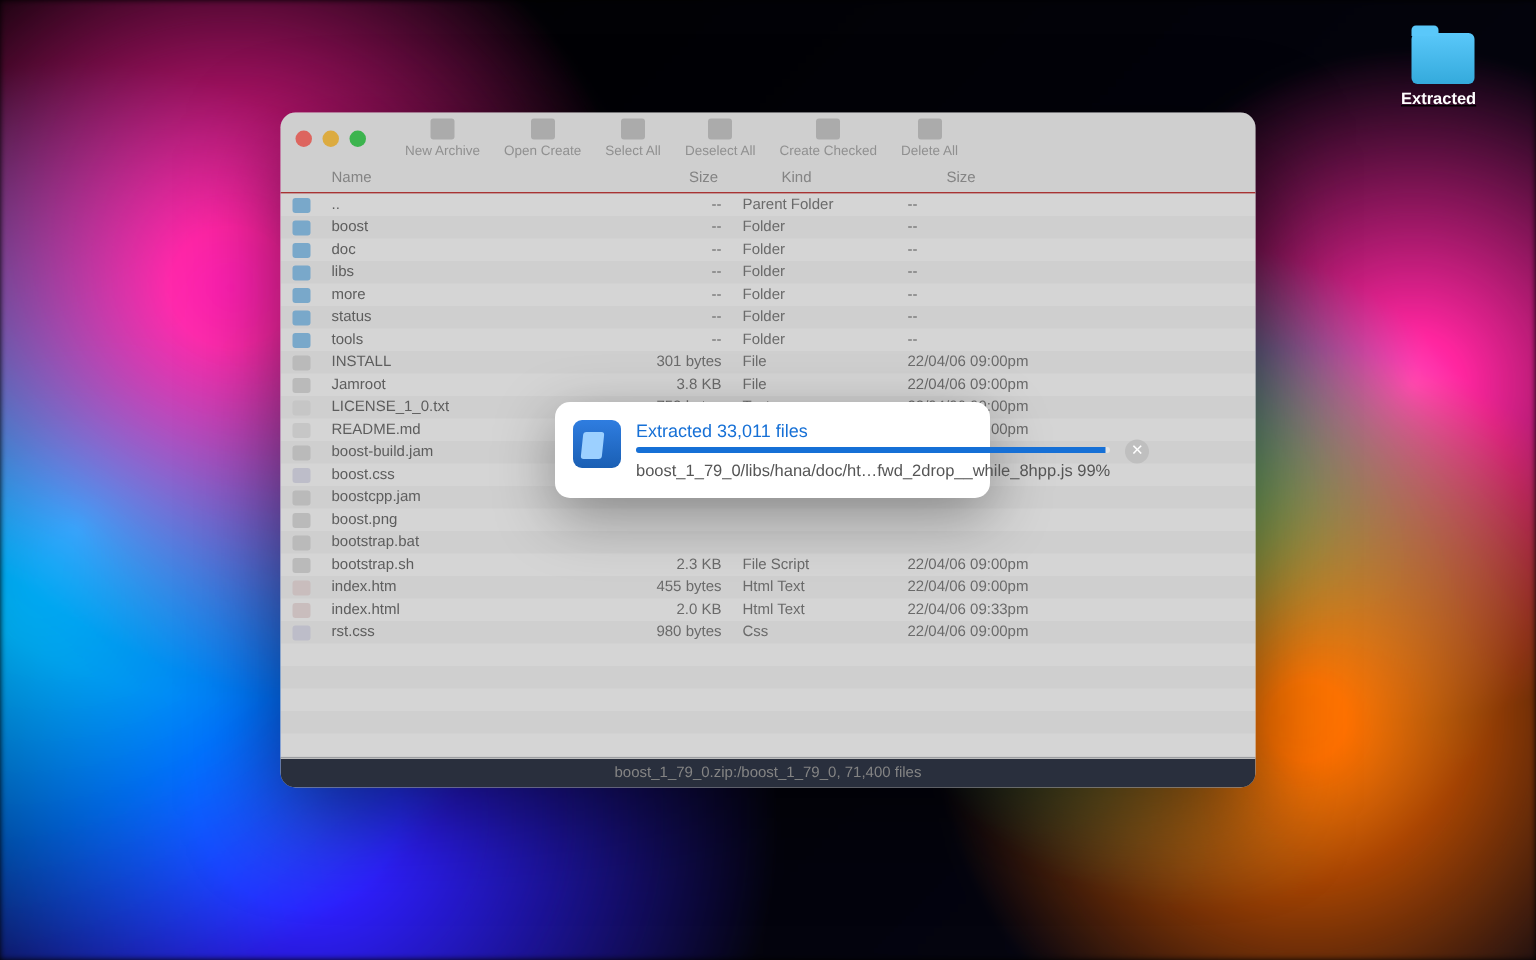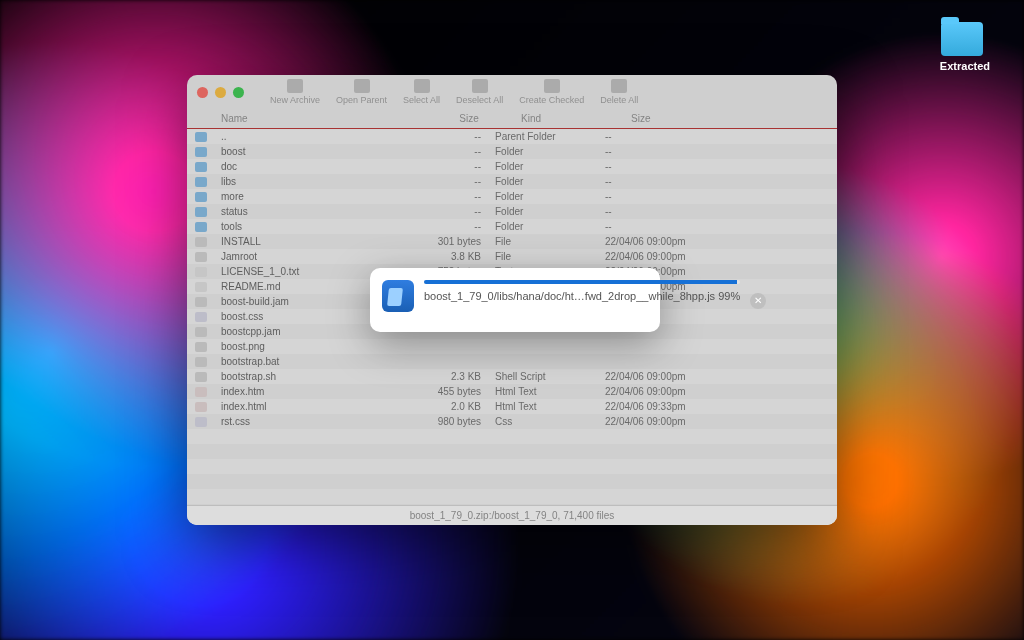--- a/index.html
+++ b/index.html
@@ -16,21 +16,21 @@
     radial-gradient(circle at 5% 55%, #00d0ff 0%, transparent 30%),
     radial-gradient(circle at 20% 85%, #3a2bff 0%, transparent 32%),
     radial-gradient(circle at 85% 75%, #ff7a1a 0%, transparent 25%),
     radial-gradient(circle at 78% 60%, #00e0b0 0%, transparent 25%),
     radial-gradient(circle at 92% 40%, #ff3aa6 0%, transparent 22%),
     linear-gradient(135deg, #000 0%, #050510 100%);
   filter: blur(2px) saturate(1.3);
 }
 .desktop-icon {
   position: absolute; top: 22px; right: 34px;
-  width: 56px; text-align: right;
+  width: 56px; text-align: left; text-decoration: underline;
 }
 .desktop-icon .folder {
   width: 42px; height: 34px; margin: 0 auto 4px;
   background: linear-gradient(#5ac8fa, #34aadc);
   border-radius: 4px;
   position: relative;
 }
 .desktop-icon .folder::before {
   content: ""; position: absolute; top: -5px; left: 0;
   width: 18px; height: 7px; background: #5ac8fa;
@@ -82,21 +82,21 @@
 .row .ic { width: 12px; height: 10px; border-radius: 2px; }
 .ic.folder { background: #7ab8e6; }
 .ic.file { background: #d0d0d0; }
 .ic.txt { background: #e0e0e0; }
 .ic.css { background: #d5d5e5; }
 .ic.html { background: #e5d5d5; }
 .row .sz { text-align: right; padding-right: 14px; color: #666;}
 .row .kd { color: #666; }
 .row .dt { color: #666; }
 .row .nm { color: #555; }
-.statusbar { height: 20px; background: #ffffff; display: flex; align-items: center; justify-content: center; color: #888; font-size: 10px; border-top: 1px solid #d5d5d5;}
+.statusbar { height: 20px; background: #0f172a; display: flex; align-items: center; justify-content: center; color: #888; font-size: 10px; border-top: 1px solid #d5d5d5;}
 
 .modal {
   position: absolute; left: 370px; top: 268px;
   width: 290px; height: 64px;
   background: #fff; border-radius: 10px;
   box-shadow: 0 12px 40px rgba(0,0,0,.35);
   display: flex; align-items: flex-start;
   padding: 12px 12px 10px 12px;
   gap: 10px;
   z-index: 10;
@@ -142,21 +142,21 @@
       <div class="light y"></div>
       <div class="light g"></div>
     </div>
     <div id="toolbar-buttons" style="display:flex; gap:4px;">
         <div class="tbtn">
           <div class="ico"></div>
           <span>New Archive</span>
         </div>
         <div class="tbtn">
           <div class="ico"></div>
-          <span>Open Parent</span>
+          <span>Open Create</span>
         </div>
         <div class="tbtn">
           <div class="ico"></div>
           <span>Select All</span>
         </div>
         <div class="tbtn">
           <div class="ico"></div>
           <span>Deselect All</span>
         </div>
         <div class="tbtn">
@@ -287,21 +287,21 @@
         <div class="ic file"></div>
         <div class="nm">bootstrap.bat</div>
         <div class="sz"></div>
         <div class="kd"></div>
         <div class="dt"></div>
       </div>
       <div class="row">
         <div class="ic file"></div>
         <div class="nm">bootstrap.sh</div>
         <div class="sz">2.3 KB</div>
-        <div class="kd">Shell Script</div>
+        <div class="kd">File Script</div>
         <div class="dt">22/04/06 09:00pm</div>
       </div>
       <div class="row">
         <div class="ic html"></div>
         <div class="nm">index.htm</div>
         <div class="sz">455 bytes</div>
         <div class="kd">Html Text</div>
         <div class="dt">22/04/06 09:00pm</div>
       </div>
       <div class="row">
@@ -363,20 +363,21 @@
     </div>
 
   <div class="statusbar">
     <span>boost_1_79_0.zip:/boost_1_79_0, 71,400 files</span>
   </div>
 </div>
 
 <div class="modal">
   <div class="appico"></div>
   <div class="body">
+    <div class="title">Extracted 33,011 files</div>
     <div class="bar">
       <div class="fill" id="progress-fill" style="width: 99%;"></div>
     </div>
     <div class="detail">boost_1_79_0/libs/hana/doc/ht…fwd_2drop__while_8hpp.js 99%</div>
   </div>
   <div class="cancel">
     <span>✕</span>
   </div>
 </div>
 

